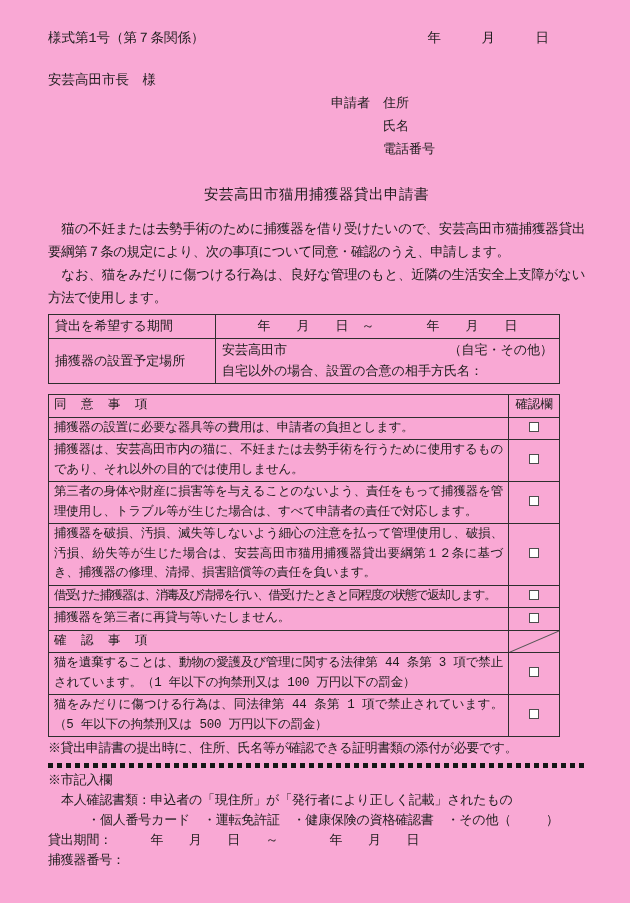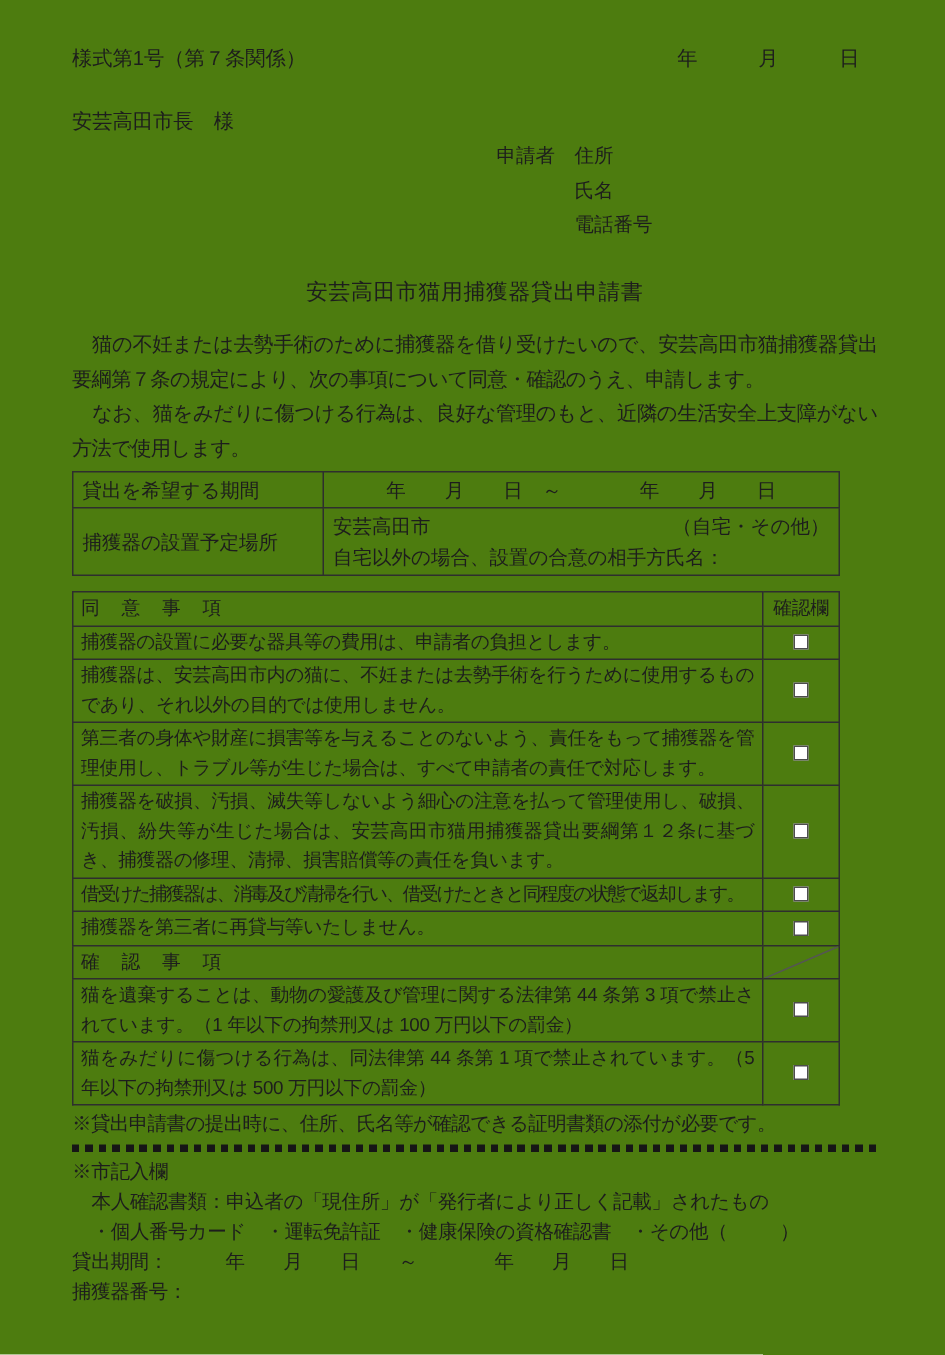--- a/index.html
+++ b/index.html
@@ -1,34 +1,34 @@
 <!DOCTYPE html>
 <html lang="ja"><head>
 <meta charset="utf-8">
 <style>
   * { box-sizing: border-box; }
   html, body { margin: 0; padding: 0; background: #ffffff; }
   .page {
     position: relative;
     width: 630px;
     height: 903px;
-    background: #4d7c0f;
+    background: #f9a8d4;
     color: #1d1d1d;
-    font-family: Liberation Sans, sans-serif;
+    font-family: Liberation Mono, monospace;
     padding: 30px 45px 0 48px;
     overflow: hidden;
   }
   
   .header-row {
     display: flex;
     justify-content: space-between;
     font-size: 13.5px;
     line-height: 18px;
   }
-  .header-date { margin-right: 12px; }
+  .header-date { margin-right: 36px; }
   .addressee {
     margin-top: 24px;
     font-size: 13.5px;
     line-height: 18px;
   }
   .applicant-block {
     margin-top: 2px;
     margin-left: 283px;
     display: flex;
     gap: 13px;
@@ -84,21 +84,21 @@
   
   .note-line { margin-top: 2px; font-size: 13px; line-height: 20px; letter-spacing: -0.4px; }
   .dotted-separator {
     height: 5px;
     width: 537px;
     margin: 4px 0 3px 0;
     background: repeating-linear-gradient(90deg, #161616 0 5px, transparent 5px 9px);
   }
   .city-line { font-size: 13px; line-height: 20px; letter-spacing: -0.2px; }
   .indent1 { padding-left: 13px; }
-  .options-row { display: flex; justify-content: flex-start; width: 537px; gap: 35px; }
+  .options-row { display: flex; justify-content: center; width: 537px; gap: 35px; }
 </style>
 </head>
 <body>
 
 <div class="page">
 
   <div class="header-row">
     <span>様式第1号（第７条関係）</span>
     <span class="header-date">年　　　月　　　日</span>
   </div>

